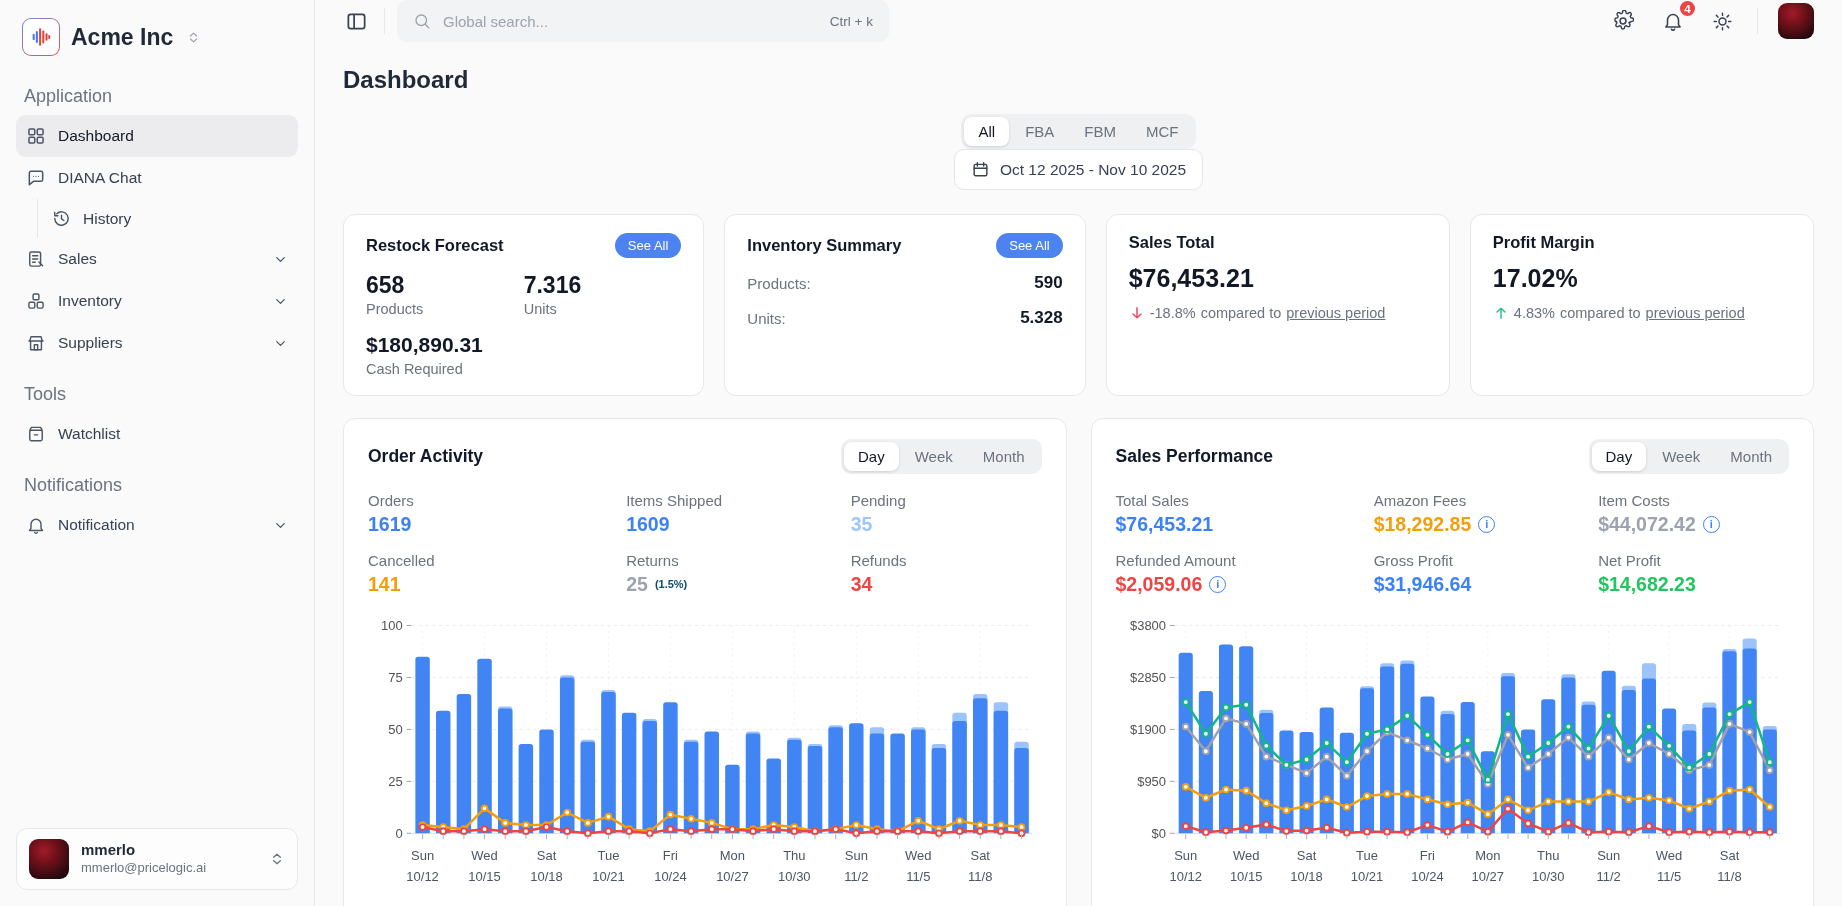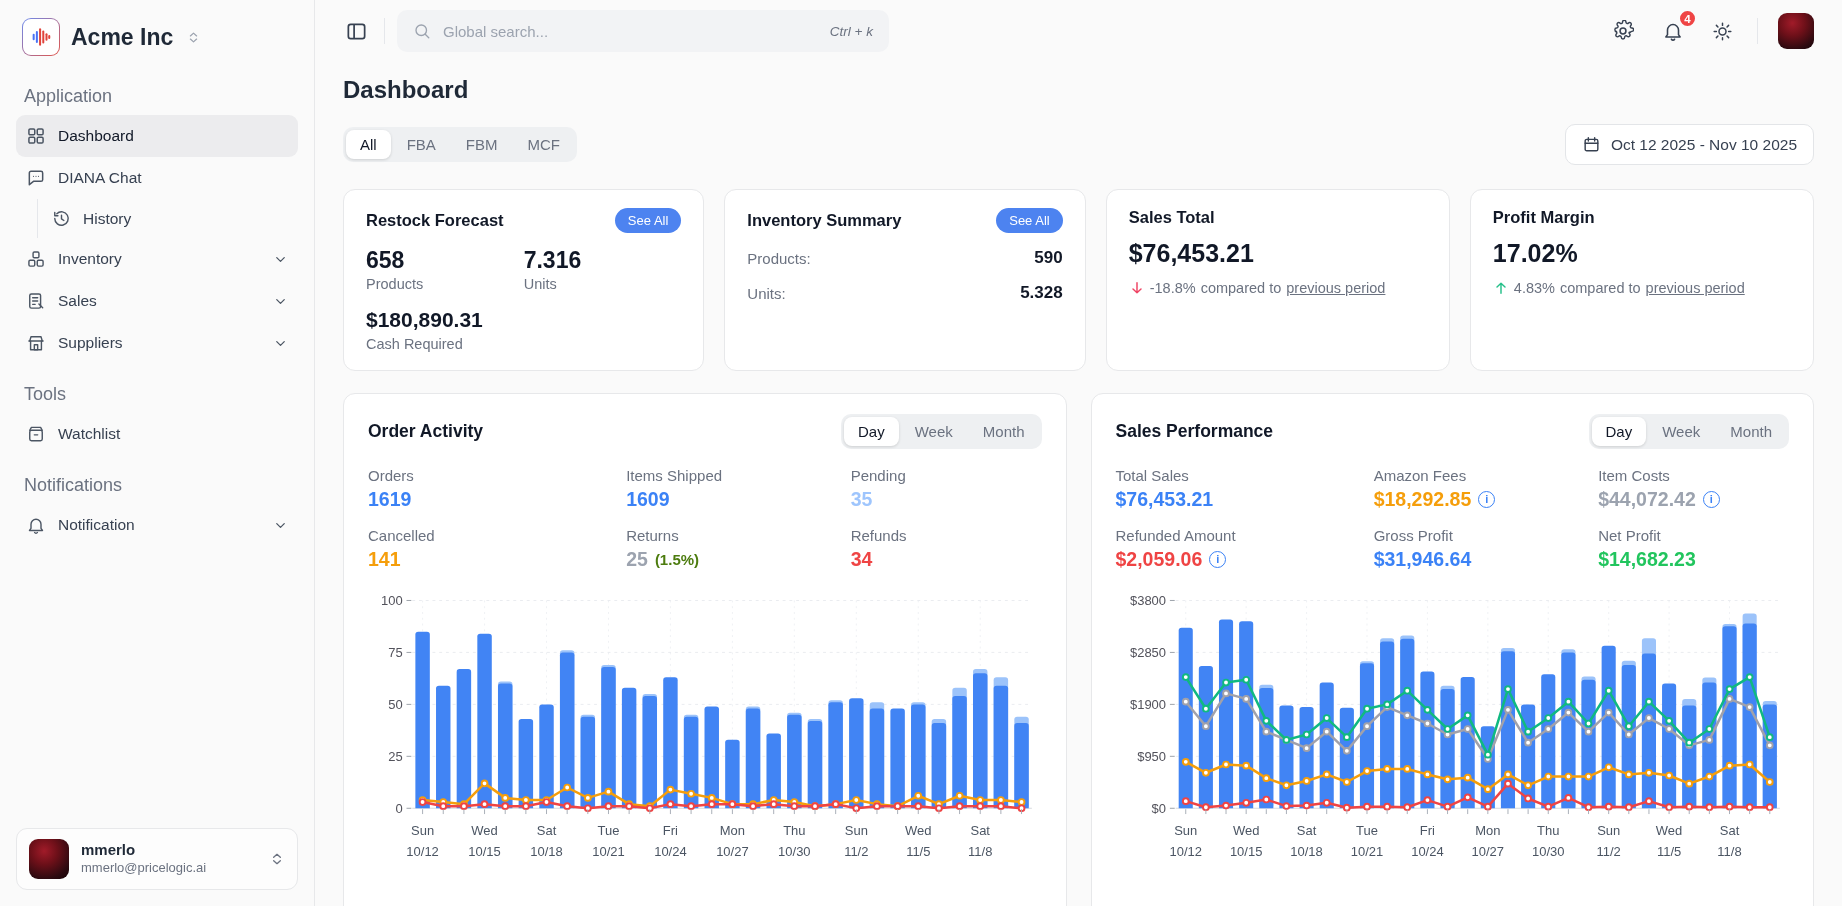--- a/index.html
+++ b/index.html
@@ -26,40 +26,40 @@
   .sub-wrap .nav-item{padding:10px 10px;}
   .user-card{margin-top:auto;margin-bottom:16px;display:flex;align-items:center;gap:12px;
              border:1px solid #e7e8ea;background:#fdfdfd;border-radius:11px;padding:10px 12px;cursor:pointer;}
   .avatar-img{width:40px;height:40px;border-radius:9px;flex:none;
      background:radial-gradient(circle at 38% 30%,#a11b29 0%,#6e1019 35%,#2c0a10 75%,#160407 100%);}
   .user-name{font-size:15px;color:#1f2937;font-weight:bold;line-height:1.25;}
   .user-email{font-size:13px;color:#6b7280;line-height:1.3;}
 
   
   .main{flex:1;display:flex;flex-direction:column;min-width:0;}
-  .topbar{display:flex;align-items:center;padding:10px 28px 4px 26px;gap:12px;}
+  .topbar{display:flex;align-items:center;padding:0 28px 4px 26px;gap:12px;}
   .icon-btn{background:none;border:none;padding:4px;display:flex;align-items:center;color:#374151;cursor:pointer;}
   .vdiv{width:1px;height:26px;background:#e5e7eb;}
   .search{width:492px;height:42px;background:#f2f3f5;border-radius:10px;display:flex;align-items:center;
           gap:10px;padding:0 16px;box-sizing:border-box;color:#9ca3af;}
   .search input{flex:1;border:none;background:transparent;outline:none;font-size:15px;
                 font-family:"Liberation Sans",sans-serif;color:#374151;}
   .search input::placeholder{color:#9ca3af;}
-  .shortcut{font-size:13.5px;color:#6b7280;font-style:italic;}
+  .shortcut{font-size:13.5px;color:#6b7280;}
   .top-right{margin-left:auto;display:flex;align-items:center;gap:20px;}
   .bell-wrap{position:relative;display:flex;}
   .badge{position:absolute;top:-7px;right:-9px;min-width:19px;height:19px;border-radius:10px;background:#ef4444;
          color:#fff;font-size:11.5px;font-weight:bold;display:flex;align-items:center;justify-content:center;
          border:2px solid #fafafa;box-sizing:border-box;padding:0 3px;}
   .avatar-sm{width:36px;height:36px;border-radius:9px;cursor:pointer;
      background:radial-gradient(circle at 40% 28%,#a11b29 0%,#6e1019 38%,#2c0a10 78%,#160407 100%);}
 
   .content{padding:6px 28px 0 28px;flex:1;min-height:0;}
   .page-title{font-size:24px;font-weight:bold;color:#1f2937;margin:14px 0 20px 0;}
-  .controls-row{display:flex;align-items:center;justify-content:space-between;margin-bottom:24px;}
+  .controls-row{display:flex;align-items:center;justify-content:space-between;margin-bottom:24px;flex-direction:column;}
   .seg{display:inline-flex;background:#eef0f2;border-radius:10px;padding:3px;gap:2px;}
   .seg button{border:none;background:transparent;color:#6b7280;font-size:15px;padding:6px 14px;border-radius:8px;
               cursor:pointer;font-family:"Liberation Sans",sans-serif;}
   .seg button.active{background:#fff;color:#111827;box-shadow:0 1px 3px rgba(0,0,0,.14);}
   .date-btn{display:flex;align-items:center;gap:10px;background:#fff;border:1px solid #e3e5e8;border-radius:10px;
             padding:10px 16px;font-size:15.5px;color:#374151;cursor:pointer;font-family:"Liberation Sans",sans-serif;}
 
   
   .cards-row{display:grid;grid-template-columns:1.05fr 1.05fr 1fr 1fr;gap:20px;margin-bottom:22px;}
   .card{background:#fff;border:1px solid #e7e8ea;border-radius:12px;padding:18px 22px;box-sizing:border-box;}
@@ -79,21 +79,21 @@
   .compare a{color:#6b7280;}
   .c-orange{color:#f59e0b;} .c-blue{color:#3b82f6;} .c-lightblue{color:#9ec5fd;}
   .c-red{color:#ef4444;} .c-green{color:#22c55e;} .c-gray{color:#9ca3af;}
 
   
   .charts-row{display:grid;grid-template-columns:1fr 1fr;gap:24px;}
   .chart-card{height:566px;padding:20px 24px;}
   .stats-grid{display:grid;grid-template-columns:1.15fr 1fr 0.85fr;row-gap:16px;margin-top:18px;}
   .stat-label{font-size:15px;color:#6b7280;margin-bottom:4px;}
   .stat-value{font-size:19.5px;font-weight:bold;display:flex;align-items:center;gap:7px;}
-  .stat-extra{font-size:15px;color:#4d7c0f;font-weight:bold;}
+  .stat-extra{font-size:11px;color:#0c4a6e;font-weight:bold;}
   .info-dot{width:17px;height:17px;border-radius:50%;border:1.6px solid #3b82f6;color:#3b82f6;font-size:11px;
             font-weight:bold;display:inline-flex;align-items:center;justify-content:center;cursor:pointer;
             font-style:normal;box-sizing:border-box;}
   .chart-box{margin-top:16px;}
   .chart-box svg{display:block;}
   .tick{font-size:13.5px;fill:#52525b;font-family:"Liberation Sans",sans-serif;}
   .xlab{font-size:13.5px;fill:#4b5563;font-family:"Liberation Sans",sans-serif;}
 </style>
 </head>
 <body>
@@ -150,40 +150,40 @@
         <svg width="19" height="19" viewBox="0 0 24 24" fill="none" stroke="currentColor" stroke-width="1.8" stroke-linecap="round" stroke-linejoin="round">
             <path d="M3.5 12a8.5 8.5 0 1 0 2.6-6.1"></path>
             <path d="M3.5 4.5v4h4"></path>
             <path d="M12 8v4.5l3 2"></path>
           </svg>
         <span>History</span>
       </div>
     </div>
 
     <div class="nav-item">
+      <svg width="20" height="20" viewBox="0 0 24 24" fill="none" stroke="currentColor" stroke-width="1.7" stroke-linecap="round" stroke-linejoin="round">
+          <rect x="4.5" y="3.5" width="13" height="17" rx="2"></rect>
+          <path d="M8 8h6M8 12h6M8 16h3"></path>
+          <path d="M15.5 15.5l4.5 4.5"></path>
+        </svg>
+      <span>Sales</span>
+      <span class="nav-chevron">
+          <svg width="15" height="15" viewBox="0 0 24 24" fill="none" stroke="currentColor" stroke-width="2" stroke-linecap="round" stroke-linejoin="round">
+            <path d="M6 9l6 6 6-6"></path>
+          </svg>
+        </span>
+    </div>
+
+    <div class="nav-item">
       <svg width="20" height="20" viewBox="0 0 24 24" fill="none" stroke="currentColor" stroke-width="1.7" stroke-linejoin="round">
           <rect x="8.5" y="3.5" width="7" height="7" rx="1.5"></rect>
           <rect x="3.5" y="13.5" width="7" height="7" rx="1.5"></rect>
           <rect x="13.5" y="13.5" width="7" height="7" rx="1.5"></rect>
         </svg>
       <span>Inventory</span>
-      <span class="nav-chevron">
-          <svg width="15" height="15" viewBox="0 0 24 24" fill="none" stroke="currentColor" stroke-width="2" stroke-linecap="round" stroke-linejoin="round">
-            <path d="M6 9l6 6 6-6"></path>
-          </svg>
-        </span>
-    </div>
-
-    <div class="nav-item">
-      <svg width="20" height="20" viewBox="0 0 24 24" fill="none" stroke="currentColor" stroke-width="1.7" stroke-linecap="round" stroke-linejoin="round">
-          <rect x="4.5" y="3.5" width="13" height="17" rx="2"></rect>
-          <path d="M8 8h6M8 12h6M8 16h3"></path>
-          <path d="M15.5 15.5l4.5 4.5"></path>
-        </svg>
-      <span>Sales</span>
       <span class="nav-chevron">
           <svg width="15" height="15" viewBox="0 0 24 24" fill="none" stroke="currentColor" stroke-width="2" stroke-linecap="round" stroke-linejoin="round">
             <path d="M6 9l6 6 6-6"></path>
           </svg>
         </span>
     </div>
 
     <div class="nav-item">
       <svg width="20" height="20" viewBox="0 0 24 24" fill="none" stroke="currentColor" stroke-width="1.7" stroke-linecap="round" stroke-linejoin="round">
           <path d="M4.5 9.5L6 4.5h12l1.5 5"></path>

